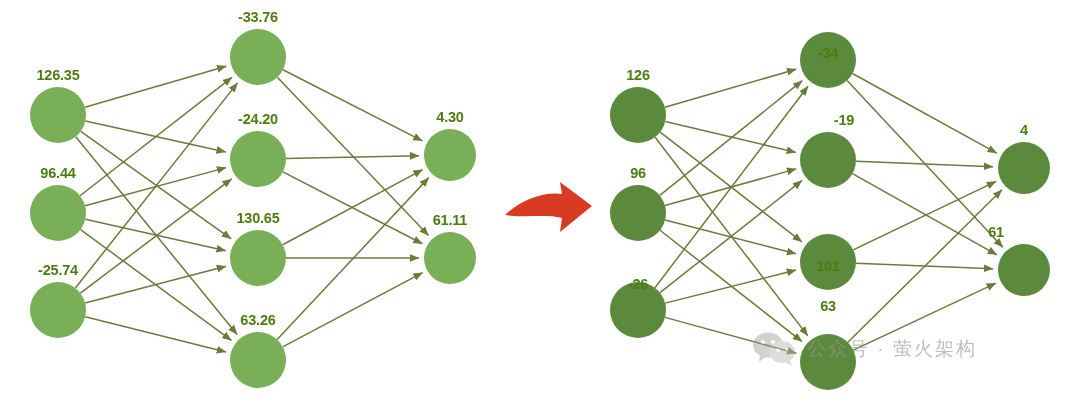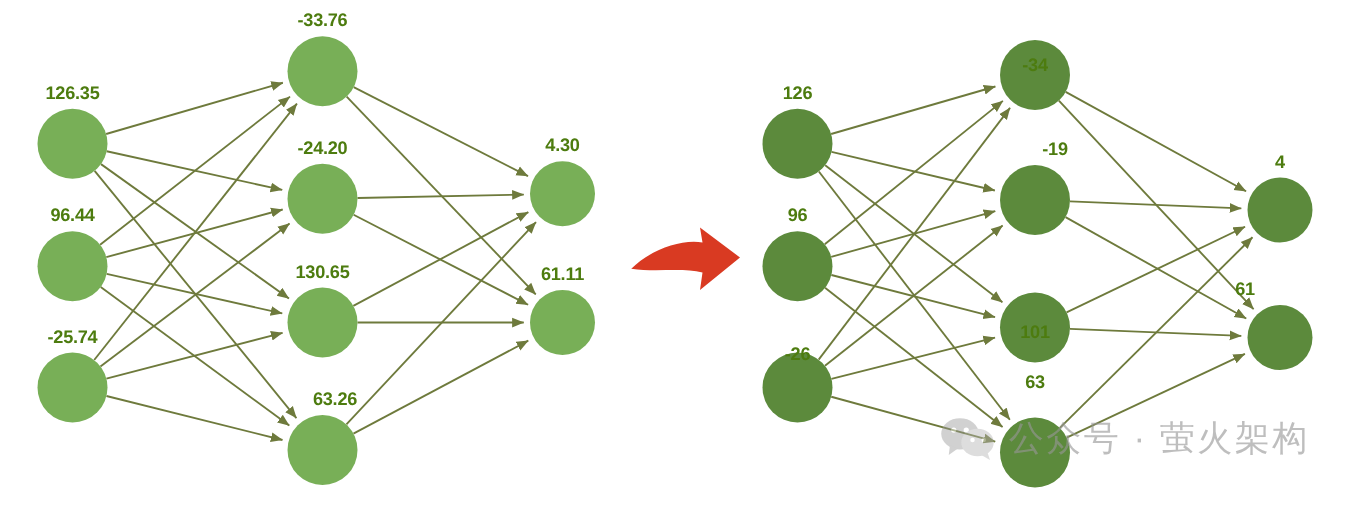--- a/index.html
+++ b/index.html
@@ -48,21 +48,21 @@
     position: absolute;
     left: 752px;
     top: 332px;
     display: flex;
     align-items: center;
     gap: 9px;
     pointer-events: none;
   }
   #watermark .wm-text {
     font-family: "Liberation Sans", sans-serif;
-    font-size: 28px;
+    font-size: 19px;
     color: rgba(150,150,150,0.62);
     letter-spacing: 2px;
     white-space: nowrap;
   }
   .wechat-icon {
     opacity: 0.45;
   }
 </style>
 </head>
 <body>
@@ -153,21 +153,21 @@
     </g>
   </svg>
 
   <div id="labels-left">
       <div class="node-label" style="left: 58px; top: 67px;">126.35</div>
       <div class="node-label" style="left: 58px; top: 165px;">96.44</div>
       <div class="node-label" style="left: 58px; top: 262px;">-25.74</div>
       <div class="node-label" style="left: 258px; top: 9px;">-33.76</div>
       <div class="node-label" style="left: 258px; top: 111px;">-24.20</div>
       <div class="node-label" style="left: 258px; top: 210px;">130.65</div>
-      <div class="node-label" style="left: 258px; top: 312px; margin-left: 10px;">63.26</div>
+      <div class="node-label" style="left: 258px; top: 312px;">63.26</div>
       <div class="node-label" style="left: 450px; top: 109px;">4.30</div>
       <div class="node-label" style="left: 450px; top: 212px;">61.11</div>
     </div>
   <div id="labels-right">
       <div class="node-label" style="left: 638px; top: 67px;">126</div>
       <div class="node-label" style="left: 638px; top: 165px;">96</div>
       <div class="node-label" style="left: 638px; top: 276px;">-26</div>
       <div class="node-label" style="left: 828px; top: 12px; margin-top: 33px;">-34</div>
       <div class="node-label" style="left: 820px; top: 112px; margin-left: 24px;">-19</div>
       <div class="node-label" style="left: 828px; top: 214px; margin-top: 44px;">101</div>

